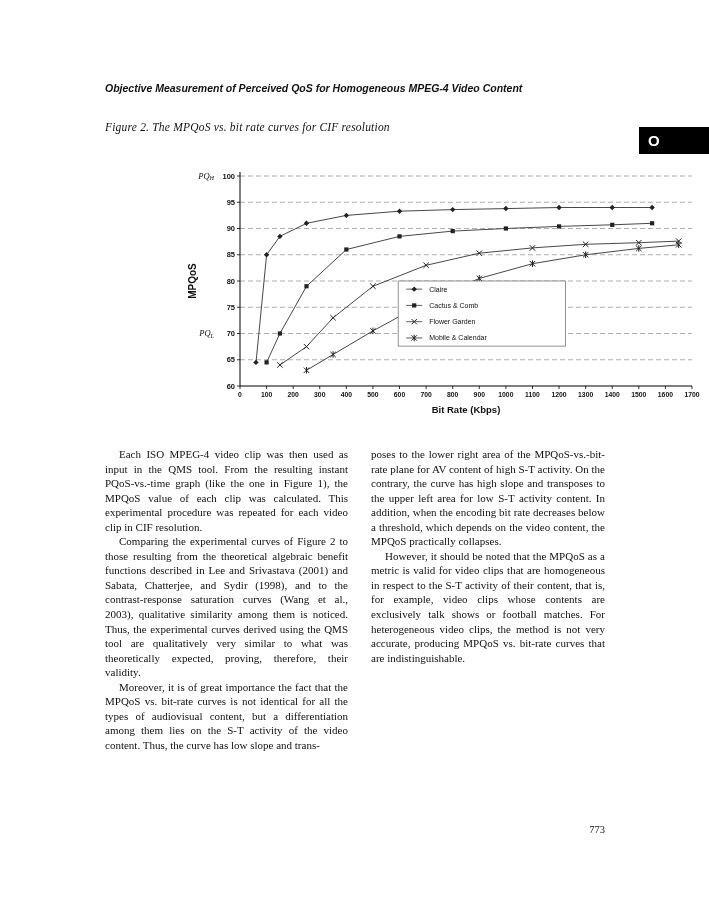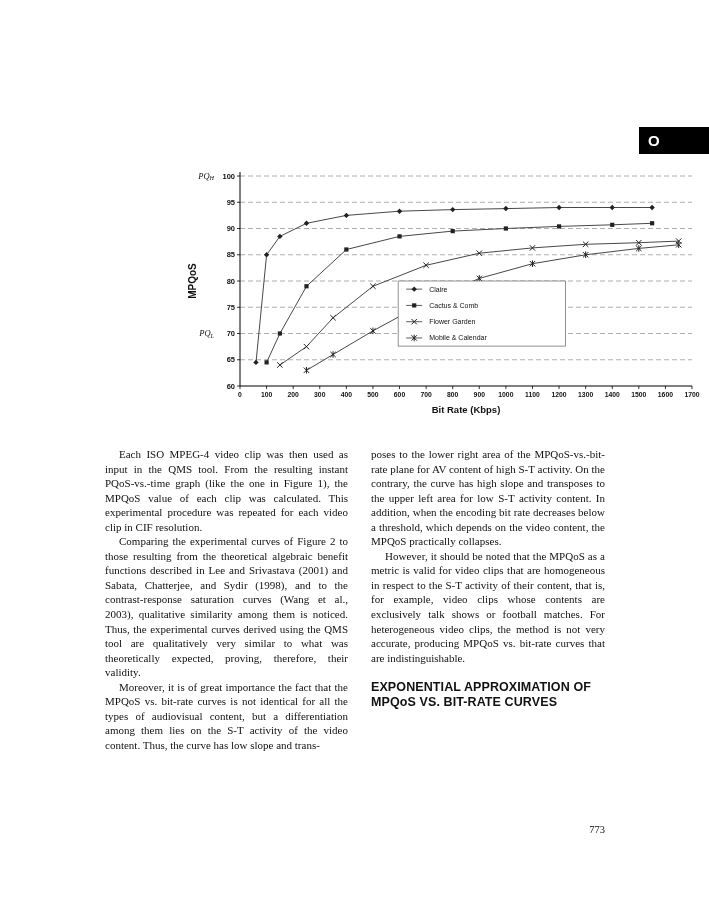--- a/index.html
+++ b/index.html
@@ -40,21 +40,23 @@
   }
   .page-number{
     position:absolute;right:104px;top:824px;font-size:10.5px;color:#111;margin-left:40px;
   }
 </style>
 </head>
 <body>
 
 <div class="page">
 
-
+  <div class="running-head">Objective Measurement of Perceived QoS for Homogeneous MPEG-4 Video Content</div>
+
+  <div class="fig-caption">Figure 2. The MPQoS vs. bit rate curves for CIF resolution</div>
 
   <div class="side-tab">
     <span>O</span>
   </div>
 
   <div class="chart-wrap" id="chart-wrap"><svg width="516" height="258" viewBox="0 0 516 258">
         <line x1="54" y1="199.75" x2="506" y2="199.75" stroke="#9a9a9a" stroke-width="0.8" stroke-dasharray="5 3"></line>
         <line x1="54" y1="173.5" x2="506" y2="173.5" stroke="#9a9a9a" stroke-width="0.8" stroke-dasharray="5 3"></line>
         <line x1="54" y1="147.25" x2="506" y2="147.25" stroke="#9a9a9a" stroke-width="0.8" stroke-dasharray="5 3"></line>
         <line x1="54" y1="121" x2="506" y2="121" stroke="#9a9a9a" stroke-width="0.8" stroke-dasharray="5 3"></line>
@@ -183,18 +185,17 @@
 
   <div class="col col-left">
     <p class="indent">Each ISO MPEG-4 video clip was then used as input in the QMS tool. From the resulting instant PQoS-vs.-time graph (like the one in Figure 1), the MPQoS value of each clip was calculated. This experimental procedure was repeated for each video clip in CIF resolution.</p>
     <p class="indent">Comparing the experimental curves of Figure 2 to those resulting from the theoretical algebraic benefit functions described in Lee and Srivastava (2001) and Sabata, Chatterjee, and Sydir (1998), and to the contrast-response saturation curves (Wang et al., 2003), qualitative similarity among them is noticed. Thus, the experimental curves derived using the QMS tool are qualitatively very similar to what was theoretically expected, proving, therefore, their validity.</p>
     <p class="indent">Moreover, it is of great importance the fact that the MPQoS vs. bit-rate curves is not identical for all the types of audiovisual content, but a differentiation among them lies on the S-T activity of the video content. Thus, the curve has low slope and trans-</p>
   </div>
 
   <div class="col col-right">
     <p>poses to the lower right area of the MPQoS-vs.-bit-rate plane for AV content of high S-T activity. On the contrary, the curve has high slope and transposes to the upper left area for low S-T activity content. In addition, when the encoding bit rate decreases below a threshold, which depends on the video content, the MPQoS practically collapses.</p>
     <p class="indent">However, it should be noted that the MPQoS as a metric is valid for video clips that are homogeneous in respect to the S-T activity of their content, that is, for example, video clips whose contents are exclusively talk shows or football matches. For heterogeneous video clips, the method is not very accurate, producing MPQoS vs. bit-rate curves that are indistinguishable.</p>
-    <h2>EXPONENTIAL APPROXIMATION OF MPQoS VS. BIT-RATE CURVES</h2>
   </div>
 
   <div class="page-number">773</div>
 
 </div>
 
 </body></html>

